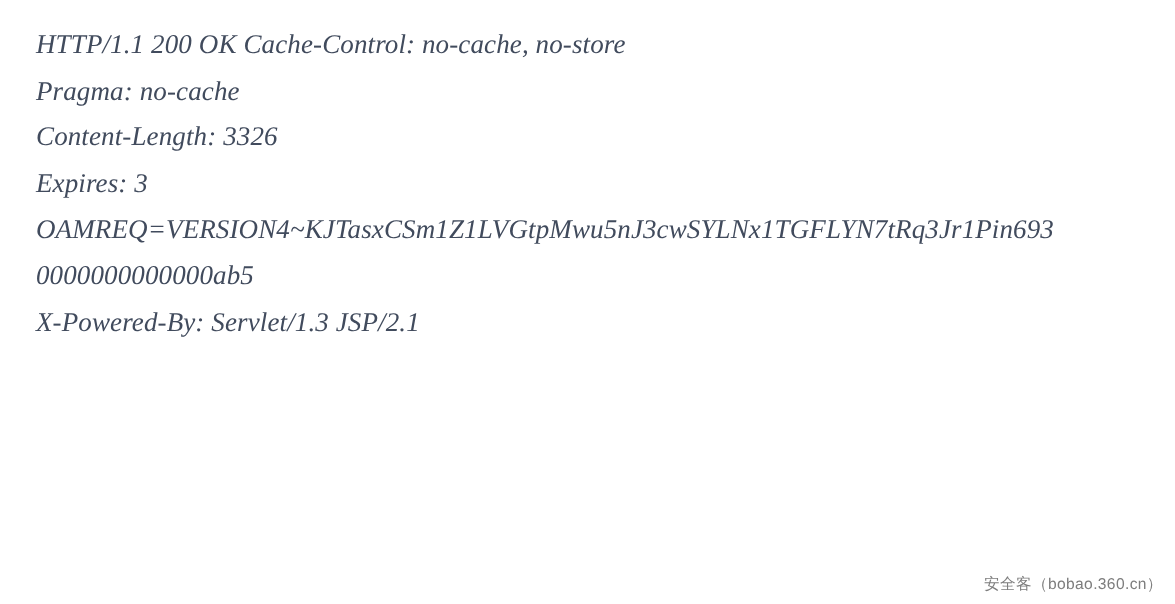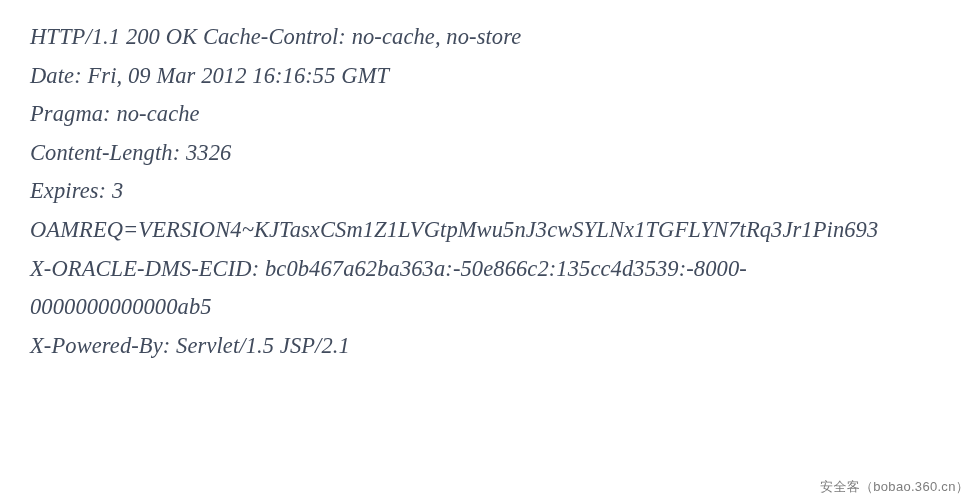--- a/index.html
+++ b/index.html
@@ -49,25 +49,23 @@
     margin-left: 11px;
   }
 </style>
 </head>
 <body>
 
 <div class="screen">
 
   <div class="headers-block">
     <div class="header-line">HTTP/1.1 200 OK Cache-Control: no-cache, no-store</div>
-    <div class="header-line">Date: Fri, 09 Mar 2012 16:16:55 GMT</div>
     <div class="header-line">Pragma: no-cache</div>
     <div class="header-line">Content-Length: 3326</div>
     <div class="header-line">Expires: 3</div>
     <div class="header-line">OAMREQ=VERSION4~KJTasxCSm1Z1LVGtpMwu5nJ3cwSYLNx1TGFLYN7tRq3Jr1Pin693</div>
-    <div class="header-line">X-ORACLE-DMS-ECID: bc0b467a62ba363a:-50e866c2:135cc4d3539:-8000-</div>
     <div class="header-line">0000000000000ab5</div>
-    <div class="header-line">X-Powered-By: Servlet/1.5 JSP/2.1</div>
+    <div class="header-line">X-Powered-By: Servlet/1.3 JSP/2.1</div>
   </div>
 
   <div class="watermark">安全客（bobao.360.cn）</div>
 
 </div>
 
 </body></html>

